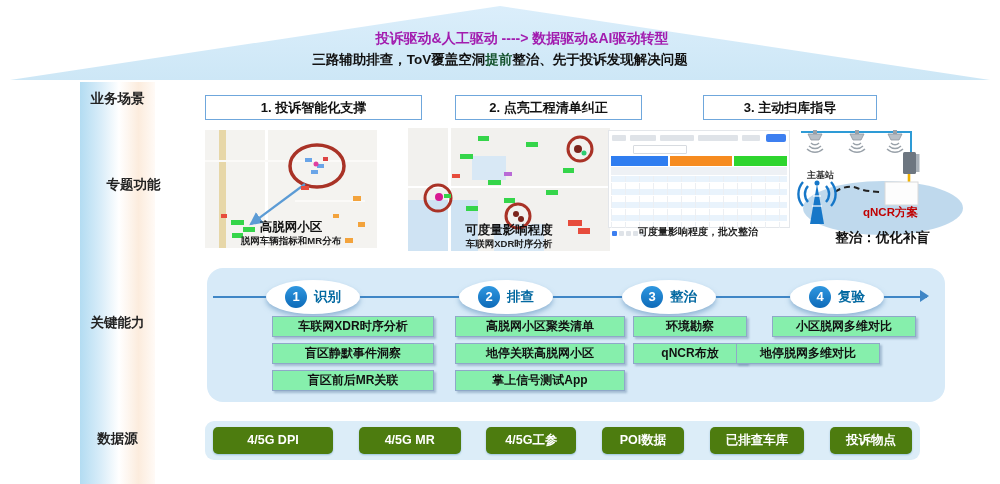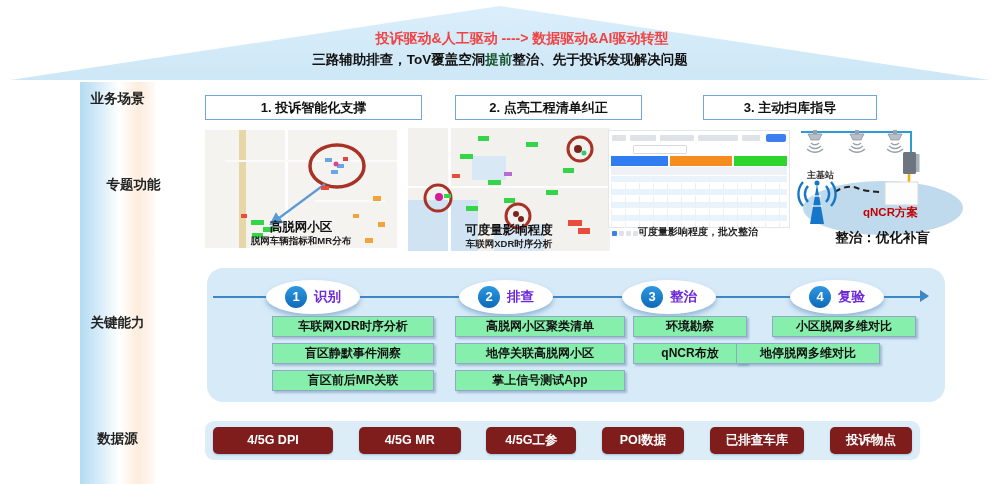--- a/index.html
+++ b/index.html
@@ -5,21 +5,21 @@
   html,body{margin:0;padding:0;background:#fff;}
   body{width:1000px;height:484px;position:relative;overflow:hidden;
        font-family:"Liberation Sans","DejaVu Sans",sans-serif;color:#1a1a1a;}
   .abs{position:absolute;}
 
   
   .roof{left:10px;top:6px;width:980px;height:74px;
         background:linear-gradient(180deg,#dbeefb 0%,#cde7f6 100%);
         clip-path:polygon(50% 0,100% 100%,0 100%);}
   .banner-text{left:0;top:28px;width:1000px;text-align:center;line-height:1.55;}
-  .banner-l1{font-size:14px;font-weight:bold;color:#ef4444;padding-left:44px;}
+  .banner-l1{font-size:14px;font-weight:bold;color:#a21caf;padding-left:44px;}
   .banner-l2{font-size:13.5px;font-weight:bold;color:#111;}
   .banner-l2 .hl{color:#14532d;}
 
   
   .side-band{left:80px;top:82px;width:75px;height:402px;
     background:linear-gradient(90deg,#b3dcf2 0%,#d9edf9 28%,#ffffff 52%,#fcecdd 78%,#fffaf6 100%);}
   .side-label{left:80px;width:75px;text-align:center;font-weight:bold;font-size:13.5px;color:#222;line-height:1.35;}
   .side-label.two{width:75px;}
   .side-label.two span{display:block;}
 
@@ -50,29 +50,29 @@
 
   
   .key-box{left:207px;top:268px;width:738px;height:134px;background:#d7eaf8;border-radius:16px;}
   .flow-line{left:213px;top:296px;width:714px;height:2px;background:#3f86c6;}
   .flow-arrow{left:920px;top:290px;width:0;height:0;border-left:9px solid #3f86c6;
               border-top:6px solid transparent;border-bottom:6px solid transparent;}
   .step{height:34px;background:#fff;border-radius:50%/50%;top:280px;
         box-shadow:0 3px 5px rgba(90,140,185,.55);display:flex;align-items:center;justify-content:center;gap:7px;}
   .step .n{width:22px;height:22px;border-radius:50%;background:linear-gradient(180deg,#2f97e0,#0d6ab8);
            color:#fff;font-weight:bold;font-size:13px;text-align:center;line-height:22px;}
-  .step .l{font-weight:bold;font-size:13.5px;color:#6d28d9;}
+  .step .l{font-weight:bold;font-size:13.5px;color:#0369a1;}
   .capb{position:absolute;height:19px;background:#86efac;border:1px solid #8fa8c8;
         box-shadow:1.5px 2px 2px rgba(100,130,165,.45);
         font-size:12px;font-weight:bold;color:#111;text-align:center;line-height:19px;}
 
   
   .ds-band{left:205px;top:421px;width:715px;height:39px;background:#dcedf8;border-radius:9px;
            display:flex;align-items:center;justify-content:space-between;padding:0 8px;box-sizing:border-box;}
-  .ds-pill{height:27px;line-height:27px;border-radius:5px;background:#7f1d1d;color:#fff;
+  .ds-pill{height:27px;line-height:27px;border-radius:5px;background:#4d7c0f;color:#fff;
            font-size:12.5px;font-weight:bold;text-align:center;padding:0 16px;box-shadow:0 1px 2px rgba(0,100,160,.3);}
 
   .diag-cap{font-size:13.5px;font-weight:bold;color:#111;text-align:center;}
   svg text{font-family:"Liberation Sans","DejaVu Sans",sans-serif;}
 </style>
 </head>
 <body>
 
 <div class="abs roof"></div>
 <div class="abs banner-text">
@@ -89,21 +89,21 @@
   </div>
 <div class="abs side-label two" style="top:314px;">
     <span>关键能力</span>
   </div>
 <div class="abs side-label" style="top:430px;"><span>数据源</span></div>
 
 <div class="abs scen" style="left:205px;top:95px;width:215px;">1. 投诉智能化支撑</div>
 <div class="abs scen" style="left:455px;top:95px;width:185px;">2. 点亮工程清单纠正</div>
 <div class="abs scen" style="left:703px;top:95px;width:172px;">3. 主动扫库指导</div>
 
-<div class="abs shot" style="left:205px;top:130px;width:172px;height:118px;padding-left:20px;">
+<div class="abs shot" style="left:205px;top:130px;width:172px;height:118px;">
   <svg width="172" height="118" viewBox="0 0 172 118">
     <rect x="0" y="0" width="172" height="118" fill="#f4f3f0"></rect>
     <rect x="14" y="0" width="7" height="118" fill="#e7d7a8"></rect>
     <rect x="60" y="0" width="3" height="118" fill="#ffffff"></rect>
     <rect x="0" y="30" width="172" height="2" fill="#fbfaf8"></rect>
     <rect x="90" y="70" width="70" height="2" fill="#fbfaf8"></rect>
     <rect x="100" y="28" width="7" height="4" fill="#6aa5e8"></rect>
     <rect x="112" y="34" width="7" height="4" fill="#6aa5e8"></rect>
     <rect x="106" y="40" width="7" height="4" fill="#6aa5e8"></rect>
     <rect x="118" y="27" width="5" height="4" fill="#d44"></rect>

